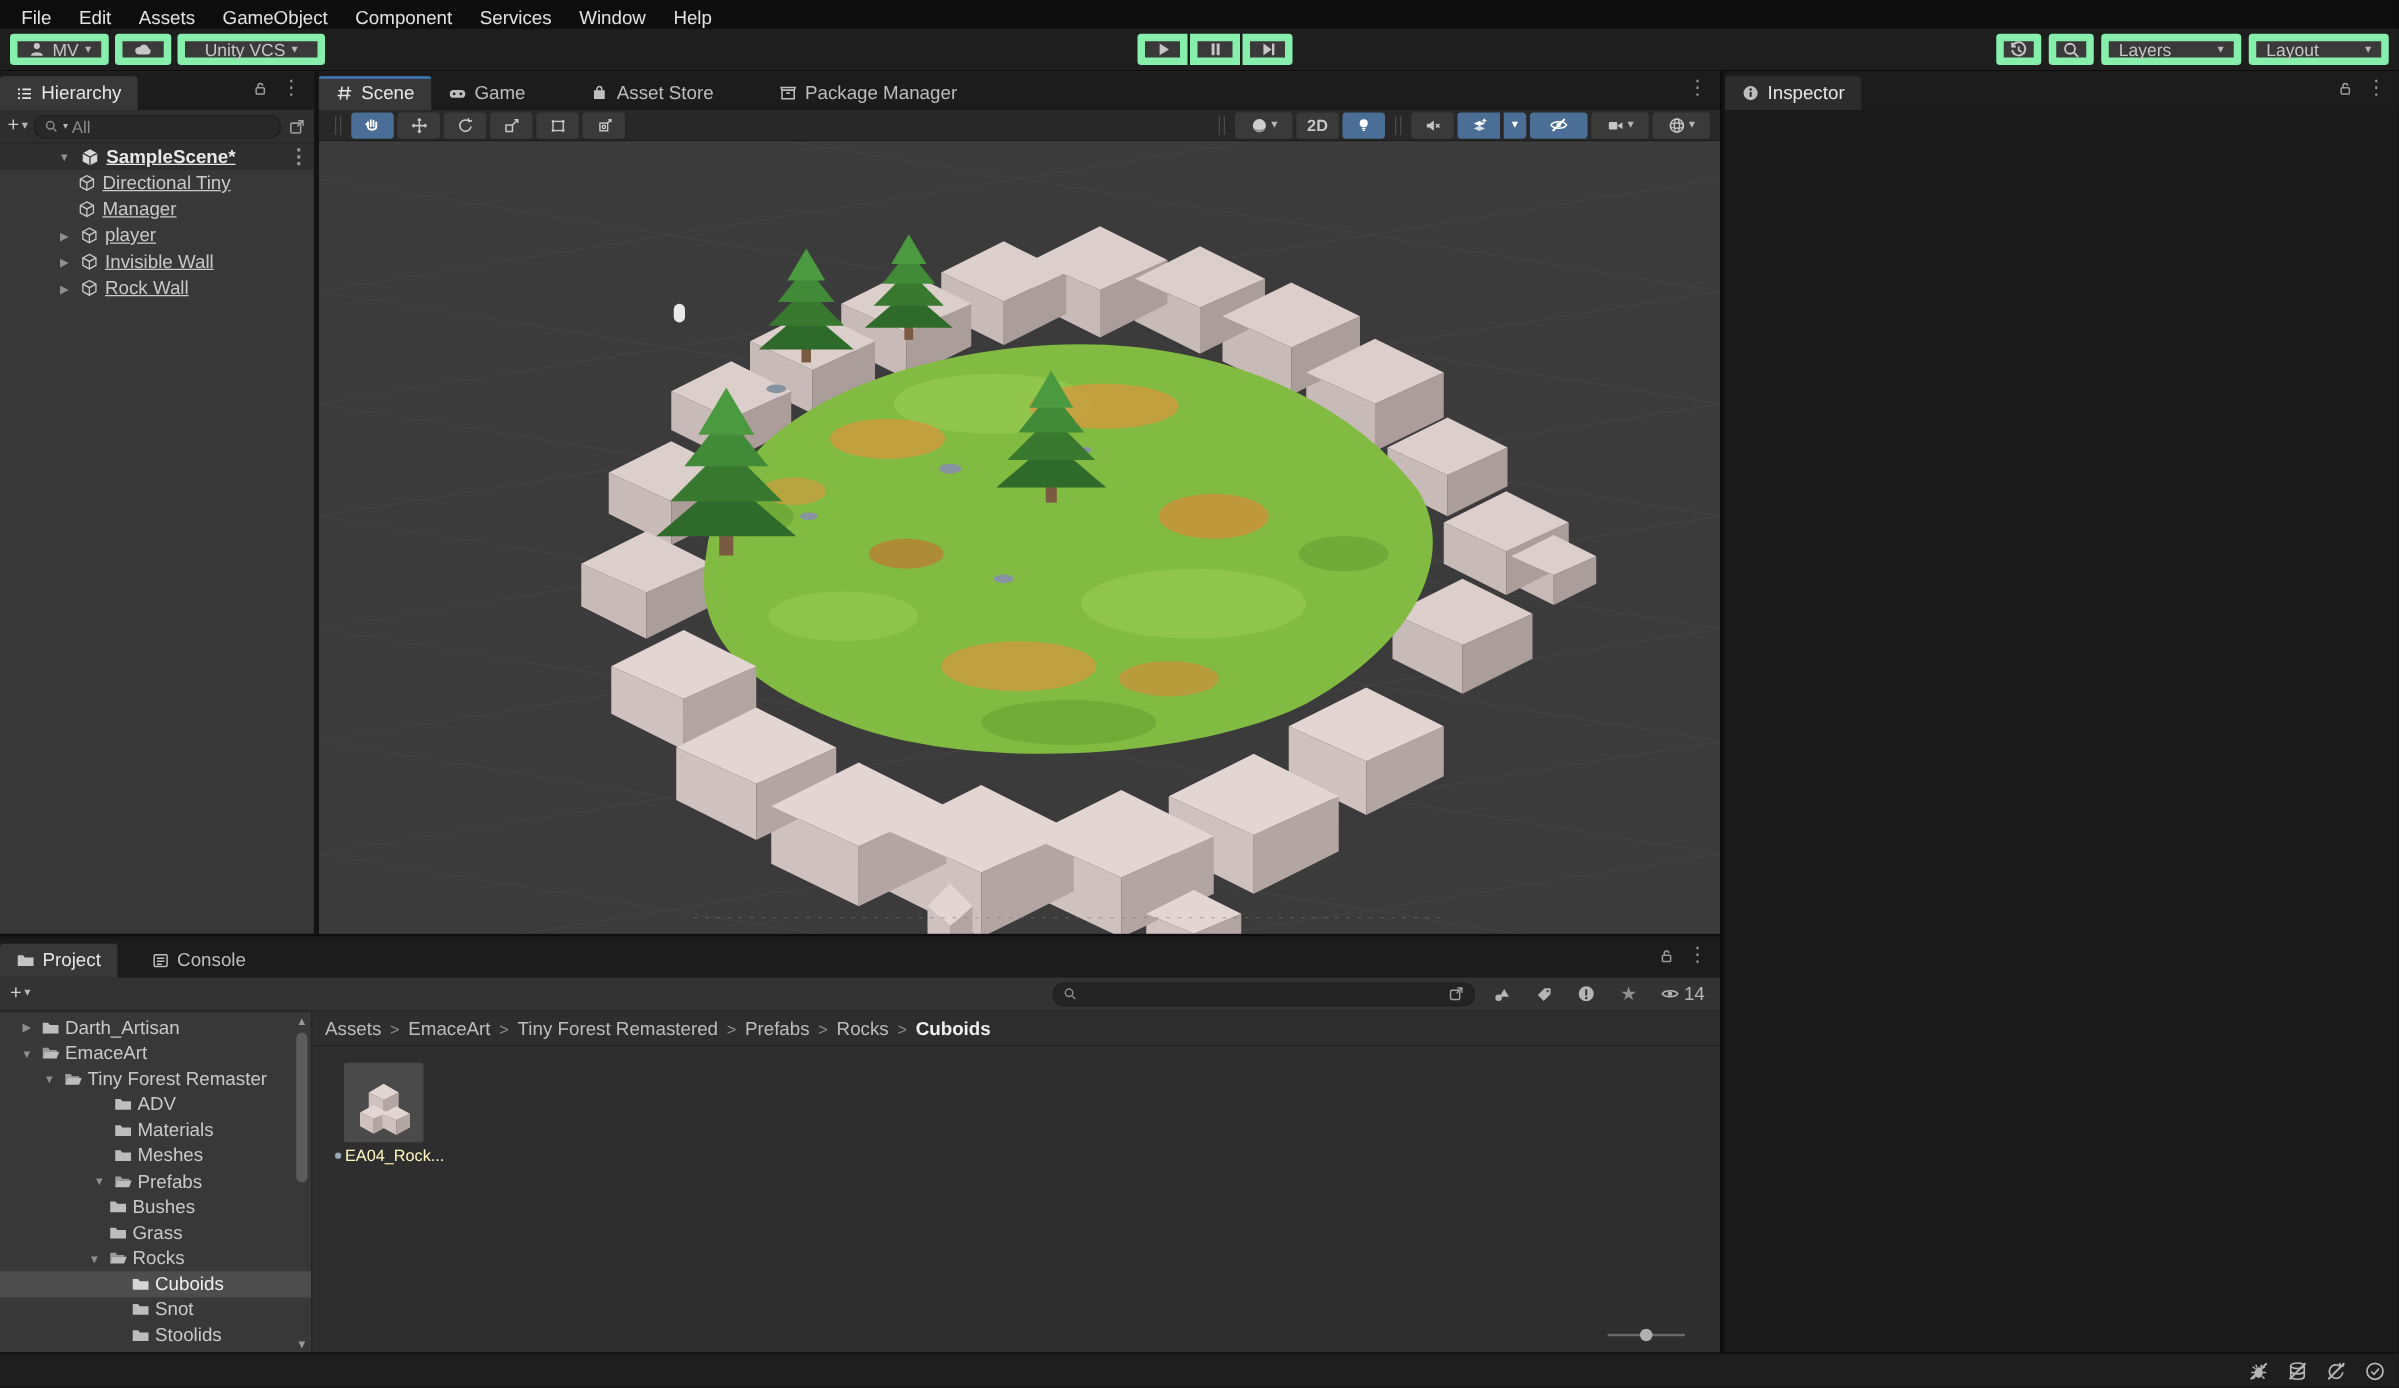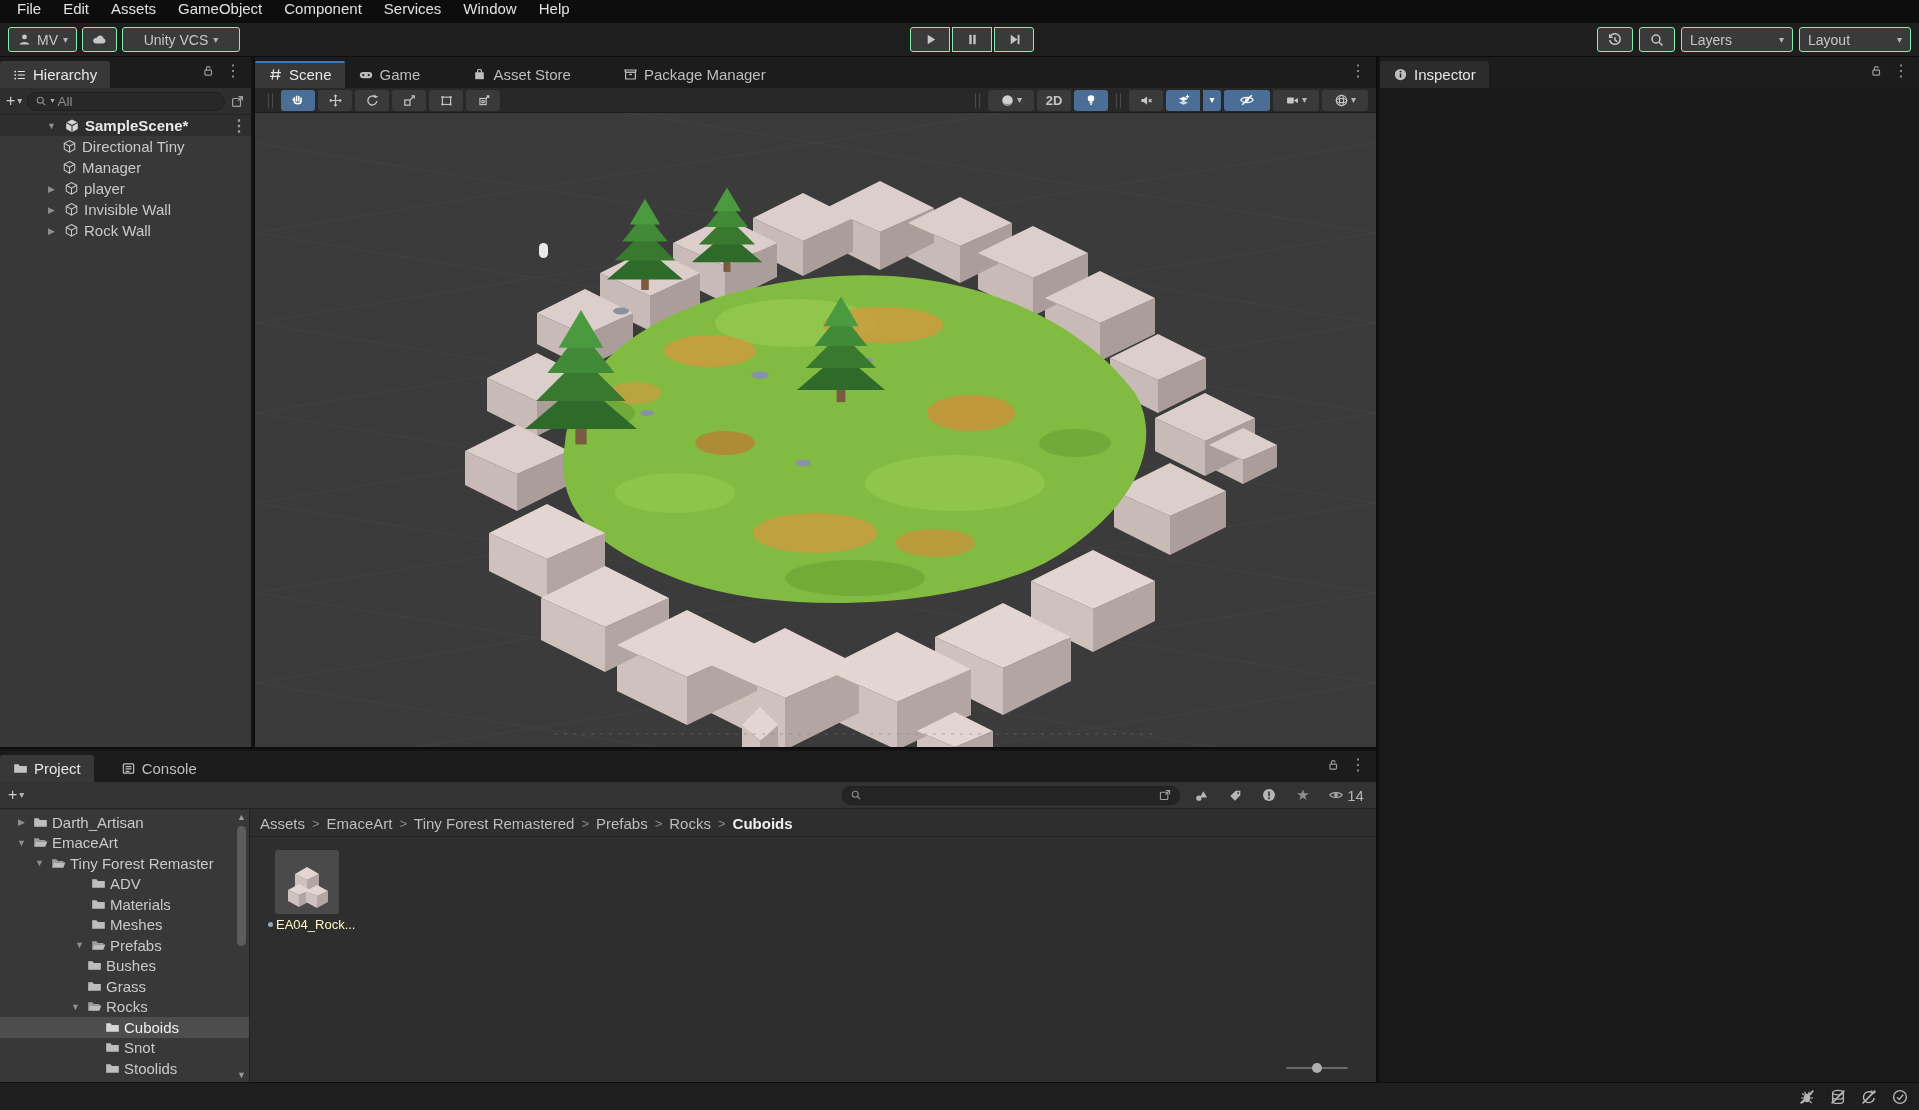--- a/index.html
+++ b/index.html
@@ -5,27 +5,27 @@
   * { margin:0; padding:0; box-sizing:border-box; }
   html,body { width:1919px; height:1110px; overflow:hidden; background:#0d0d0d;
     font-family:"Liberation Sans", sans-serif; color:#c9c9c9; font-size:15px; -webkit-font-smoothing:antialiased; }
   svg.ic { display:inline-block; vertical-align:middle; flex:none; }
   .caret { font-size:10px; color:#b5b5b5; line-height:1; }
   .kebab { font-size:16px; color:#9a9a9a; line-height:1; padding:0 4px; cursor:pointer; }
   .arrowglyph { width:15px; font-size:9px; color:#8f8f8f; text-align:center; flex:none; }
 
   
   #menubar { position:absolute; left:0; top:0; width:1919px; height:23px; background:#0d0d0d;
-    display:flex; align-items:flex-start; padding-left:6px; }
+    display:flex; align-items:flex-end; padding-left:6px; }
   #menubar .mitem { padding:0 11px; color:#e2e2e2; cursor:default; }
 
   
   #topbar { position:absolute; left:0; top:23px; width:1919px; height:34px; background:#1e1e1e;
     border-bottom:1px solid #0d0d0d; }
-  .tbtn { height:25px; background:#3a3a3a; border:1px solid #86efac; border-radius:3px; color:#c6c6c6;
+  .tbtn { height:25px; background:#3a3a3a; border:6px solid #86efac; border-radius:3px; color:#c6c6c6;
     display:flex; align-items:center; justify-content:center; gap:5px; padding:0 8px; cursor:pointer; font-size:14px; }
   #topbar-left { position:absolute; left:8px; top:4px; display:flex; gap:5px; }
   #playgroup { position:absolute; left:910px; top:4px; display:flex; gap:2px; }
   #playgroup .tbtn { width:40px; padding:0; border-radius:0; }
   #playgroup .tbtn:first-child { border-radius:3px 0 0 3px; }
   #playgroup .tbtn:last-child { border-radius:0 3px 3px 0; }
   #topbar-right { position:absolute; right:8px; top:4px; display:flex; gap:6px; }
   .dd { min-width:112px; justify-content:space-between; }
 
   
@@ -34,21 +34,21 @@
   .tab.active { background:#383838; color:#e6e6e6; border-radius:3px 3px 0 0; }
   .tab.active.focused::before { content:""; position:absolute; left:0; top:0; right:0; height:2px; background:#3e79bb; border-radius:3px 3px 0 0; }
   .tabbar .corner { position:absolute; right:6px; top:6px; display:flex; align-items:center; gap:6px; color:#9a9a9a; }
 
   #hierarchy { position:absolute; left:0; top:57px; width:253px; height:690px; background:#383838; border-right:2px solid #141414; }
   #hier-toolbar { height:27px; background:#2e2e2e; border-bottom:1px solid #242424; display:flex; align-items:center; padding:0 6px; gap:5px; }
   .plusbtn { display:flex; align-items:center; gap:2px; color:#cfcfcf; font-size:16px; cursor:pointer; }
   .searchpill { flex:1; height:19px; background:#282828; border:1px solid #1f1f1f; border-radius:10px;
     display:flex; align-items:center; gap:3px; padding:0 7px; color:#8d8d8d; font-size:13.5px; cursor:text; }
   .hrow { height:21px; display:flex; align-items:center; gap:5px; padding-left:62px; cursor:pointer; }
-  .hrow .lbl { white-space:nowrap; }
+  .hrow .lbl { white-space:nowrap;text-decoration:underline; }
   #scene-header-row { background:#2e2e2e; padding-left:44px; color:#e8e8e8; font-weight:bold; }
 
   #sceneview { position:absolute; left:255px; top:57px; width:1121px; height:690px; background:#3b3b3b; }
   #scene-toolbar { height:25px; background:#282828; border-bottom:1px solid #1c1c1c; display:flex; align-items:center; padding:0 8px; gap:3px; }
   .grip { width:5px; height:15px; border-left:1px solid #4a4a4a; border-right:1px solid #4a4a4a; margin:0 5px; }
   .sbtn { width:34px; height:21px; background:#3a3a3a; border-radius:3px; display:flex; align-items:center; justify-content:center; gap:2px; cursor:pointer; color:#c6c6c6; }
   .sbtn.on { background:#4a6e96; color:#fff; }
   .sbtn.wide { width:46px; }
   .sbtn.narrow { width:18px; border-radius:0 3px 3px 0; }
   .sbtn.lead { border-radius:3px 0 0 3px; }

